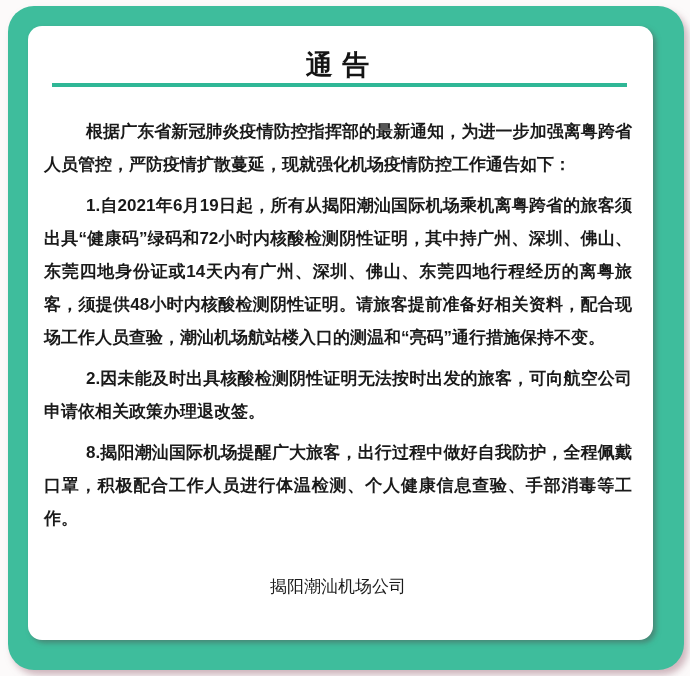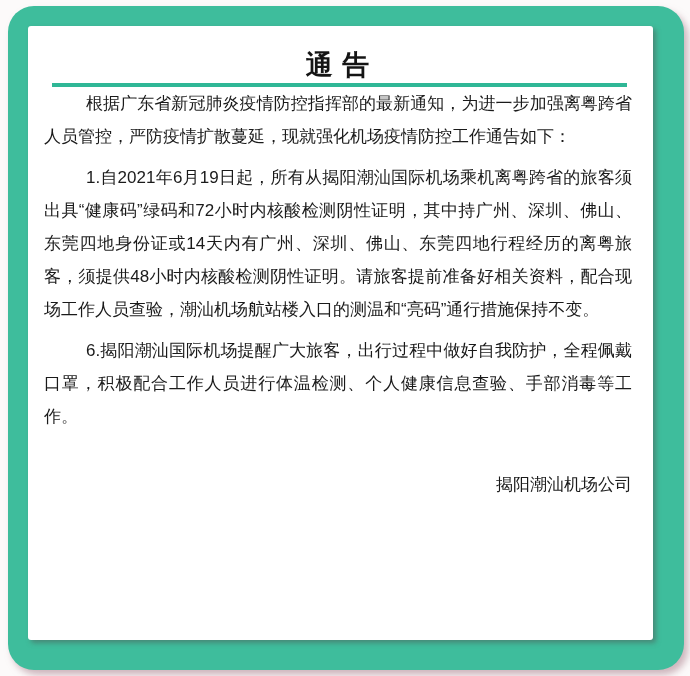--- a/index.html
+++ b/index.html
@@ -24,53 +24,54 @@
     border-radius: 26px;
     box-shadow: 4px 5px 7px rgba(170, 125, 138, 0.55);
   }
   .card {
     position: absolute;
     left: 20px;
     top: 20px;
     width: 625px;
     height: 614px;
     background: #ffffff;
-    border-radius: 3px;
+    border-radius: 14px;
     box-shadow: 3px 3px 5px rgba(80, 95, 90, 0.55);
     box-sizing: border-box;
     padding: 0 21px 0 16px;
   }
   .title {
     margin: 24px 0 0 0;
     font-size: 27px;
     line-height: 30px;
     font-weight: bold;
     text-align: center;
     color: #141414;
     letter-spacing: 1px;
   }
   .divider {
     height: 4px;
     background: #2fb796;
     margin: 3px 5px 0 8px;
   }
   .body-text {
-    margin-top: 0;
+    margin-top: 28px;
     color: #1a1a1a;
     font-size: 17px;
     line-height: 33px;
     text-align: justify;
+    font-weight: bold;
   }
   .para {
     margin: 0 0 8px 0;
     text-indent: 42px;
   }
   .signature {
     margin-top: 36px;
-    text-align: right;
+    text-align: center;
     color: #1a1a1a;
     font-size: 17px;
     line-height: 31px;
   }
   .sig-date {
     padding-right: 10px;
   }
 </style>
 </head>
 <body>
@@ -78,21 +79,22 @@
 <div class="board">
   <div class="card">
 
     <h1 class="title">通 告</h1>
 
     <div class="divider"></div>
 
     <div class="body-text">
       <p class="para">根据广东省新冠肺炎疫情防控指挥部的最新通知，为进一步加强离粤跨省人员管控，严防疫情扩散蔓延，现就强化机场疫情防控工作通告如下：</p>
       <p class="para">1.自2021年6月19日起，所有从揭阳潮汕国际机场乘机离粤跨省的旅客须出具“健康码”绿码和72小时内核酸检测阴性证明，其中持广州、深圳、佛山、东莞四地身份证或14天内有广州、深圳、佛山、东莞四地行程经历的离粤旅客，须提供48小时内核酸检测阴性证明。请旅客提前准备好相关资料，配合现场工作人员查验，潮汕机场航站楼入口的测温和“亮码”通行措施保持不变。</p>
-      <p class="para">6.揭阳潮汕国际机场提醒广大旅客，出行过程中做好自我防护，全程佩戴口罩，积极配合工作人员进行体温检测、个人健康信息查验、手部消毒等工作。</p>
+      <p class="para">2.因未能及时出具核酸检测阴性证明无法按时出发的旅客，可向航空公司申请依相关政策办理退改签。</p>
+      <p class="para">8.揭阳潮汕国际机场提醒广大旅客，出行过程中做好自我防护，全程佩戴口罩，积极配合工作人员进行体温检测、个人健康信息查验、手部消毒等工作。</p>
     </div>
 
     <div class="signature">
       <div class="sig-company">揭阳潮汕机场公司</div>
     </div>
 
   </div>
 </div>
 
 </body></html>

